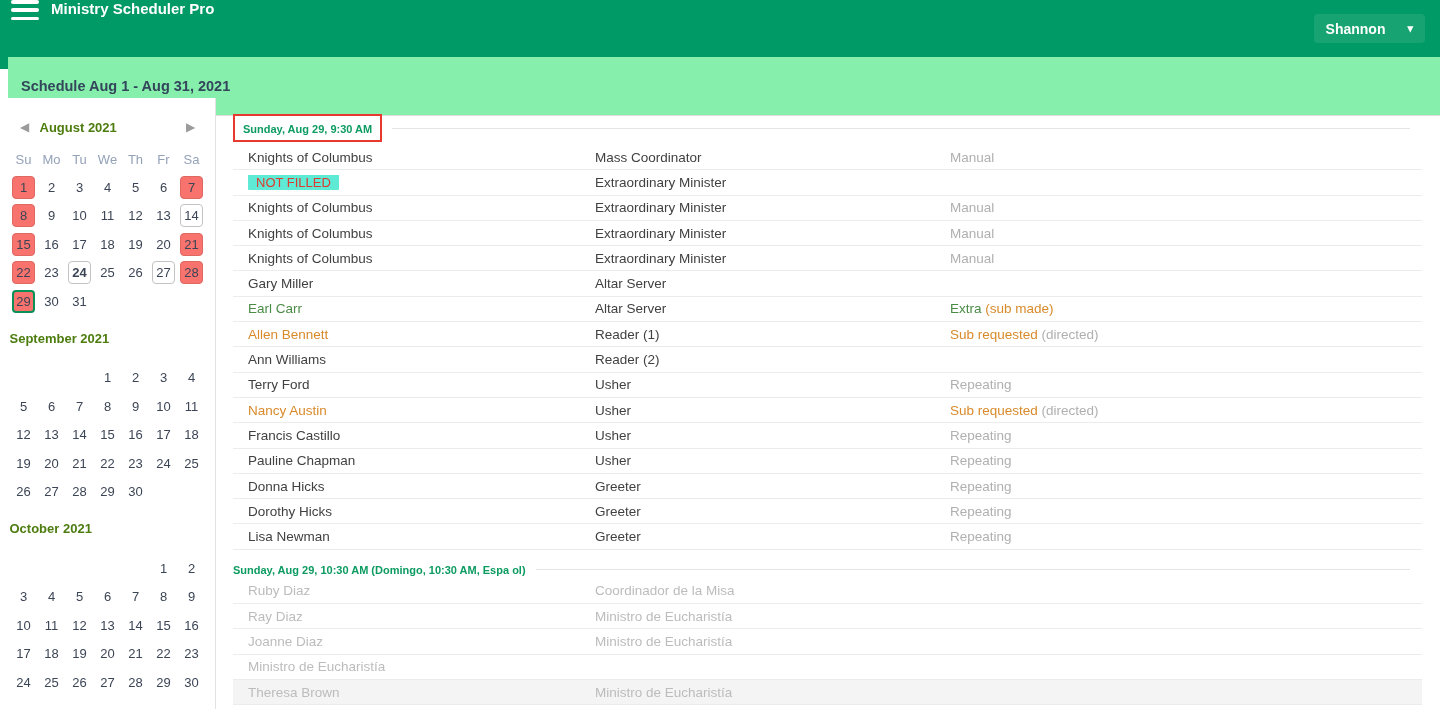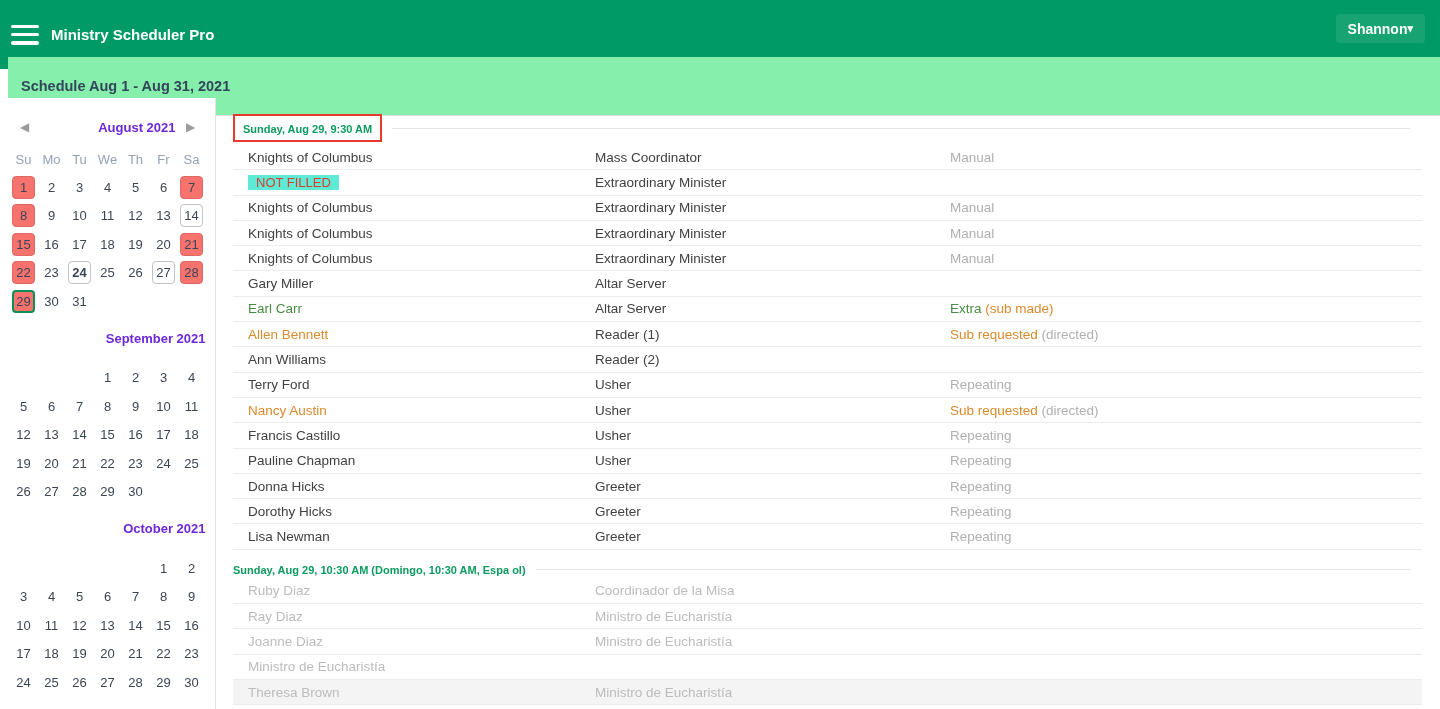--- a/index.html
+++ b/index.html
@@ -1,44 +1,44 @@
 <!DOCTYPE html>
 <html><head>
 <meta charset="utf-8">
 <style>
   * { box-sizing: border-box; margin: 0; padding: 0; }
   html,body { width:1440px; height:709px; overflow:hidden; background:#fff;
     font-family:"Liberation Sans", sans-serif; }
 
   
   .topbar { position:absolute; left:0; top:0; width:1440px; height:69px;
-    background:#009a67; display:flex; align-items:center; }
+    background:#009a67; display:flex; }
   .hamburger { width:28px; height:20px; margin-left:11px; display:flex;
     flex-direction:column; justify-content:space-between; cursor:pointer; }
   .hamburger div { height:3.5px; background:#fff; border-radius:2px; }
   .app-title { color:#fff; font-weight:bold; font-size:15px; margin-left:12px; }
   .user-btn { position:absolute; right:15px; top:14px; height:29px;
     background:#17a472; border:none; border-radius:4px; color:#fff;
     font-weight:bold; font-size:14px; padding:0 12px; display:flex;
-    align-items:center; gap:0; cursor:pointer; font-family:inherit; }
+    align-items:center; gap:22px; cursor:pointer; font-family:inherit; }
   .user-btn .caret { font-size:11px; line-height:1; }
 
   
   .subbar { position:absolute; left:8px; top:57px; width:1440px; height:59px;
     background:#86efac; border-bottom:1px solid #ddd; display:flex; align-items:center; }
   .subbar span { margin-left:13px; color:#33475b; font-weight:bold; font-size:14.5px; }
 
   
   .sidebar { position:absolute; left:0; top:98px; width:216px; height:611px;
     border-right:1px solid #e2e2e2; background:#fff; overflow:hidden; }
   .cal { width:196px; margin:0 auto; }
   .cal-nav { display:flex; align-items:center; margin-top:20px; height:18px; }
   .cal-nav .arrow { width:30px; text-align:center; color:#9b9b9b; font-size:12px;
     cursor:pointer; user-select:none; }
-  .cal-title { flex:1; text-align:right; color:#6d28d9; font-weight:bold; font-size:13px; }
+  .cal-title { flex:1; text-align:left; color:#4d7c0f; font-weight:bold; font-size:13px; }
   .cal-title.solo { margin-top:14px; height:18px; line-height:18px; }
   .dow { display:grid; grid-template-columns:repeat(7,28px); margin-top:16px; }
   .dow span { text-align:center; color:#94a2b8; font-weight:normal; font-size:13px; }
   .days { display:grid; grid-template-columns:repeat(7,28px); grid-auto-rows:28.5px; }
   .days.after-dow { margin-top:6px; }
   .days.no-dow { margin-top:16px; }
   .daycell { display:flex; align-items:center; justify-content:center; }
   .day { min-width:23px; height:23px; padding:0 2px; border-radius:4px;
     display:flex; align-items:center; justify-content:center; font-size:13px;
     color:#3c4555; border:1px solid transparent; cursor:pointer; }

